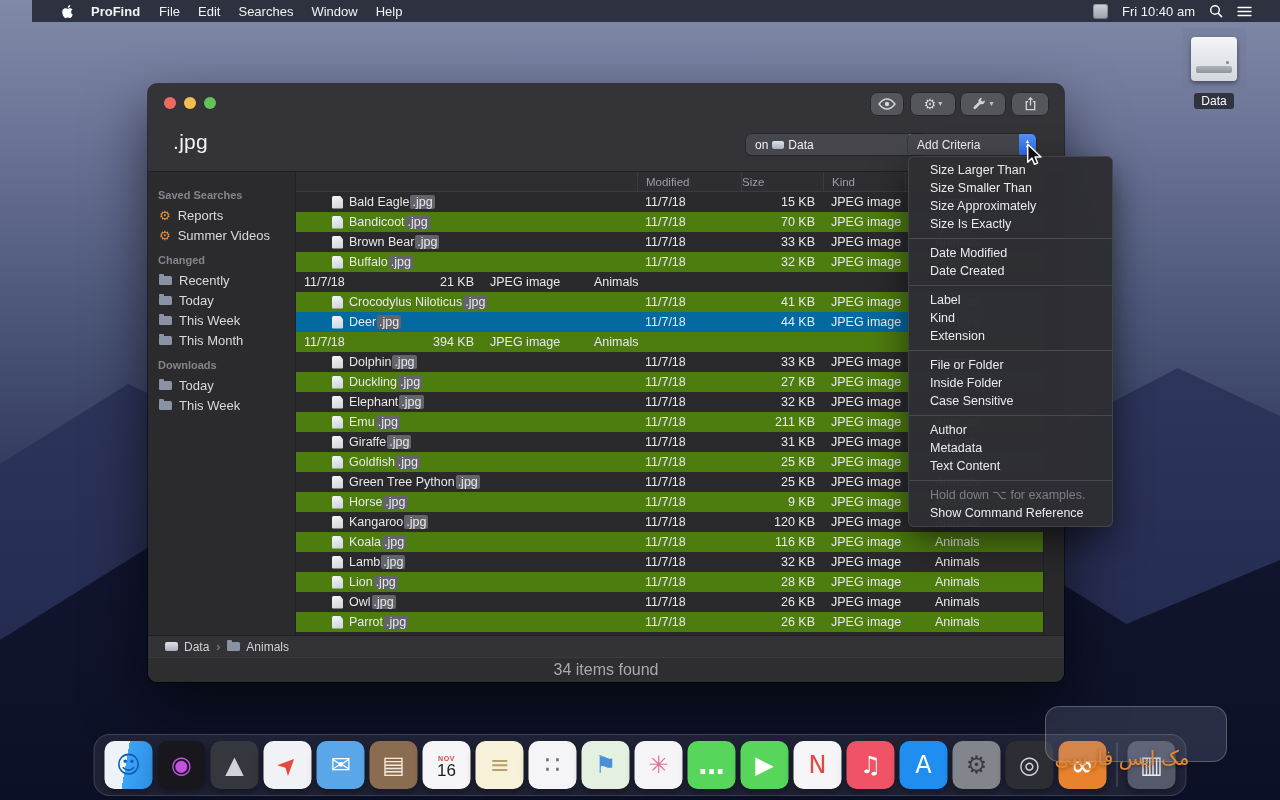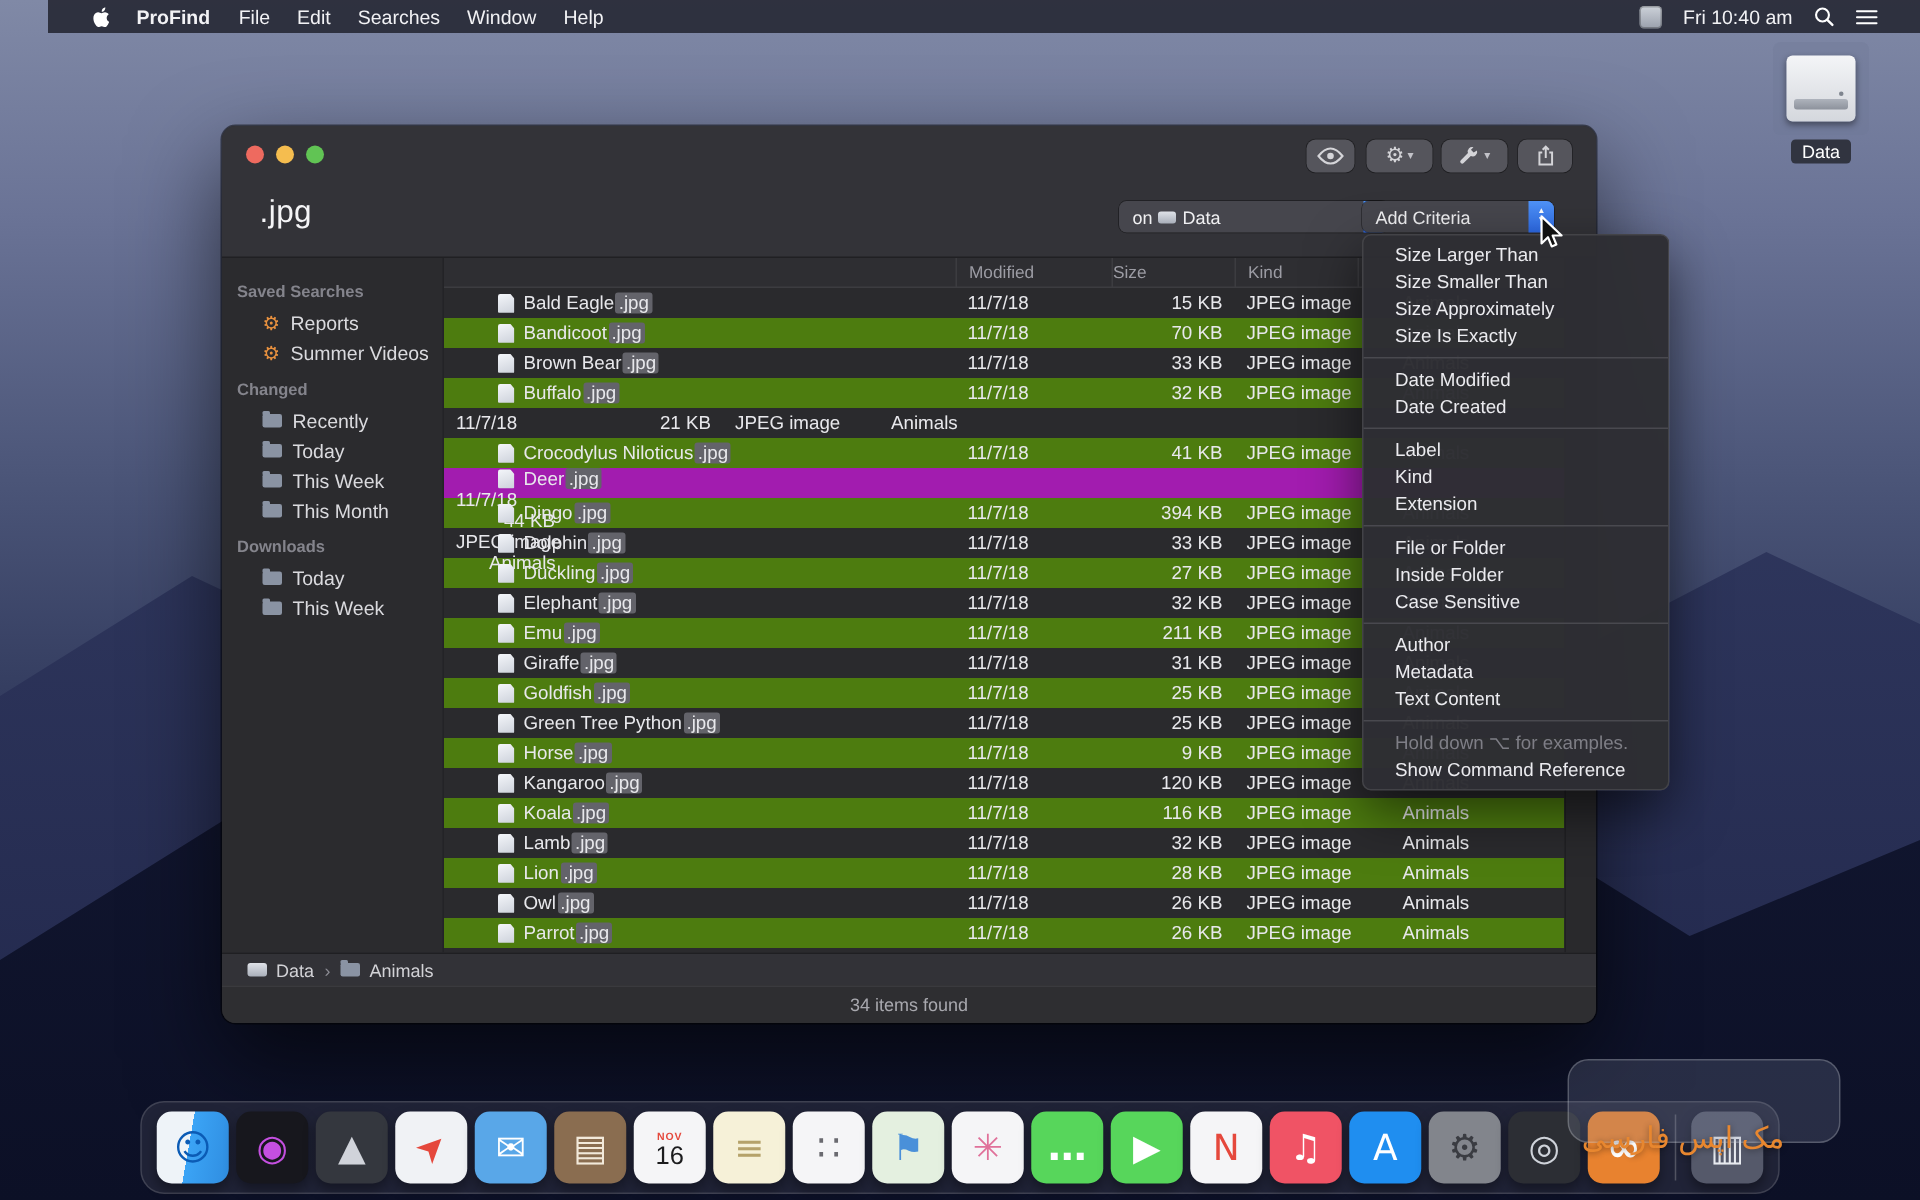--- a/index.html
+++ b/index.html
@@ -58,59 +58,59 @@
   #scope-popup { left:555px; width:180px; padding-left:9px; gap:4px;margin-left:43px; }
   #criteria-popup { left:760px; width:128px; padding-left:9px; }
   .popup .cap { position:absolute; right:0; top:0; bottom:0; width:17px; border-radius:0 5px 5px 0;
     background:linear-gradient(#4f93f7,#2d6ae8); display:flex; flex-direction:column; align-items:center; justify-content:center; gap:1px; }
   .cap span { font-size:5.5px; line-height:5px; color:#fff; }
   .disk-glyph { width:12px; height:8px; border-radius:2px; background:linear-gradient(#dfe2e8,#a9afba); }
 
   
   #sidebar { position:absolute; top:88px; bottom:47px; left:0; width:148px; background:#2b2b2e; border-right:1px solid #232326; padding-top:8px; }
   .sb-title { font-size:11px; font-weight:700; color:#84848c; padding:9px 0 4px 10px; }
-  .sb-item { height:20px; display:flex; align-items:center; gap:7px; padding-left:27px; font-size:13px; color:#dadade; }
+  .sb-item { height:20px; display:flex; align-items:center; gap:7px; padding-left:11px; font-size:13px; color:#dadade; }
   .sb-ico.gear::before { content:"⚙"; color:#e8913f; font-size:13px; line-height:1; font-family:"DejaVu Sans",sans-serif; }
   .sb-ico.folder, .pb-ico.folder { width:13px; height:9px; background:#8a93a3; border-radius:1.5px; position:relative; flex:none; }
   .sb-ico.folder::before, .pb-ico.folder::before { content:""; position:absolute; top:-2px; left:0; width:5px; height:3px; background:inherit; border-radius:1px; }
 
   
   #table { position:absolute; top:88px; bottom:47px; left:148px; width:747px; background:#2a2a2d; overflow:hidden; }
   #thead { position:absolute; top:0; left:0; right:0; height:20px; background:#2e2e32; border-bottom:1px solid #3c3c40; display:flex; }
   .th { height:20px; font-size:11.5px; color:#9c9ca4; display:flex; align-items:center; }
   .th + .th { border-left:1px solid #3c3c40; }
   .th0 { width:341px; padding-left:9px;margin-top:16px; }
   .th1 { width:104px; padding-left:8px; }
   .th2 { width:82px; padding-right:26px; }
   .th3 { width:82px; padding-left:8px; }
   .th4 { width:138px; padding-left:8px; }
   .sort-chev { margin-left:auto; margin-right:9px; color:#8d8d95; font-size:9px; }
   #tbody { position:absolute; top:20px; left:0; right:0; bottom:0; }
   .tr { display:flex; height:20px; font-size:12.5px; color:#e8e8ec; }
   .tr.even { background:#2a2a2d; } .tr.odd { background:#4d7c0f; }
-  .tr.sel { background:#a21caf;flex-direction:column; }
+  .tr.sel { background:#0369a1; }
   .td { display:flex; align-items:center; }
   .c0 { width:341px; padding-left:36px; }
   .c1 { width:104px; padding-left:8px; }
   .c2 { width:82px; justify-content:flex-end; padding-right:8px; }
   .c3 { width:82px; padding-left:8px; }
   .c4 { width:138px; padding-left:30px; }
   .ficon { width:11px; height:13px; margin-right:6px; flex:none; border-radius:1.5px;
     background:linear-gradient(160deg,#f4f6fa,#ccd1da); clip-path:polygon(0 0,72% 0,100% 28%,100% 100%,0 100%); }
   .ext { background:#63636a; border-radius:2px; padding:0 2px; margin-left:1px; }
   #gutter { position:absolute; top:88px; bottom:47px; left:895px; width:21px; background:#29292c; border-left:1px solid #202023; }
 
   
   #pathbar { position:absolute; left:0; right:0; bottom:25px; height:22px; background:#323237; border-top:1px solid #1f1f22;
     display:flex; align-items:center; gap:7px; padding-left:17px; font-size:12px; color:#d2d2d6; }
   .pb-item { display:flex; align-items:center; gap:6px; }
   .pb-ico.disk { width:13px; height:9px; border-radius:2px; background:linear-gradient(#dfe2e8,#a9afba); }
   .pb-sep { color:#8d8d95; }
   #statusbar { position:absolute; left:0; right:0; bottom:0; height:25px; background:#2e2e31; border-top:1px solid #3a3a3e;
-    display:flex; align-items:center; justify-content:center; font-size:12px; color:#a8a8ae; }
+    display:flex; align-items:center; justify-content:center; font-size:16px; color:#a8a8ae; }
 
   
   #criteria-menu { position:absolute; left:908px; top:156px; width:205px; z-index:60;
     background:rgba(46,46,51,0.98); border:1px solid rgba(255,255,255,0.10); border-radius:6px;
     padding:4px 0; box-shadow:0 14px 36px rgba(0,0,0,.55); }
   .m-item { height:18px; line-height:18px; padding-left:21px; font-size:12.5px; color:#ebebef; white-space:nowrap; }
   .m-item.dis { color:#7e7e86; }
   .m-sep { height:1px; background:#49494f; margin:5px 0; }
 
   
@@ -364,24 +364,20 @@
             <div class="td c0">
               <span class="ficon"></span>
               <span class="fname">Deer<span class="ext">.jpg</span></span>
             </div>
             <div class="td c1">11/7/18</div>
             <div class="td c2">44 KB</div>
             <div class="td c3">JPEG image</div>
             <div class="td c4">Animals</div>
           </div>
           <div class="tr odd">
-            <div class="td c0">
-              <span class="ficon"></span>
-              <span class="fname">Dingo<span class="ext">.jpg</span></span>
-            </div>
             <div class="td c1">11/7/18</div>
             <div class="td c2">394 KB</div>
             <div class="td c3">JPEG image</div>
             <div class="td c4">Animals</div>
           </div>
           <div class="tr even">
             <div class="td c0">
               <span class="ficon"></span>
               <span class="fname">Dolphin<span class="ext">.jpg</span></span>
             </div>

